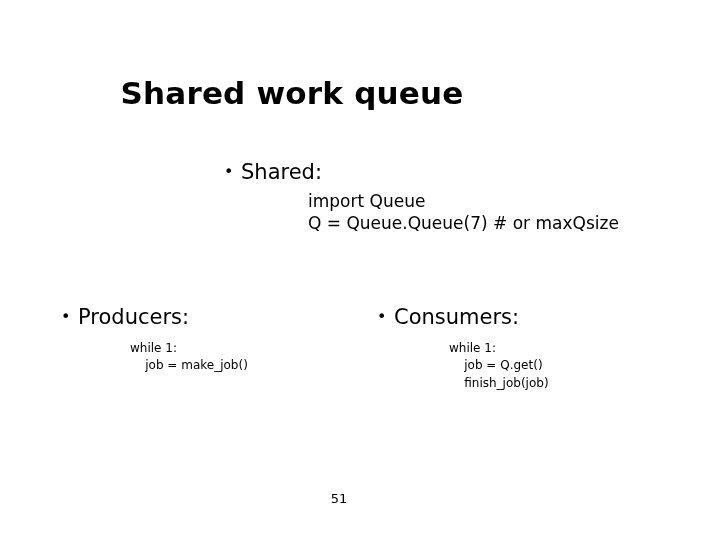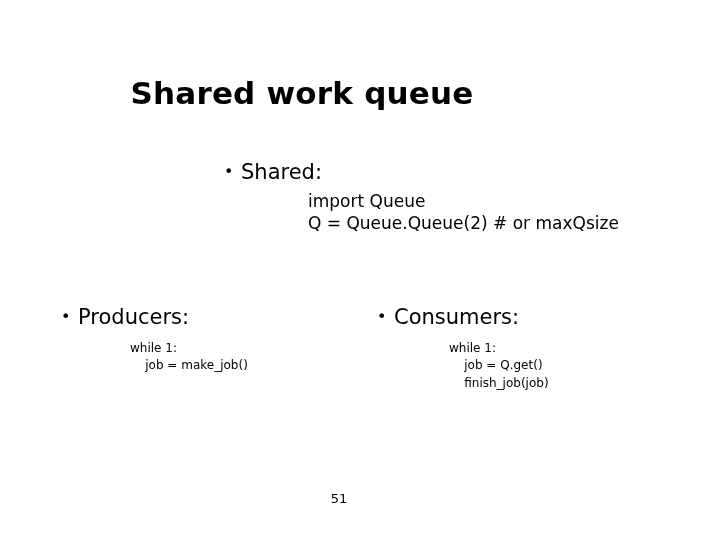--- a/index.html
+++ b/index.html
@@ -18,21 +18,21 @@
     position: relative;
     width: 720px;
     height: 540px;
     background: #ffffff;
   }
 
   
   .slide-title {
     position: absolute;
     top: 77px;
-    left: 12px;
+    left: 2px;
     width: 580px;
     text-align: center;
     font-size: 31px;
     font-weight: bold;
     letter-spacing: 0.2px;
     line-height: 1.05;
     white-space: nowrap;
   }
 
   
@@ -111,21 +111,21 @@
 <div class="slide">
 
   <div class="slide-title">Shared work queue</div>
 
   <div class="shared-block">
     <div class="bullet-line">
       <span class="bullet-dot">•</span><span>Shared:</span>
     </div>
     <div class="shared-code">
       <span class="code-line">import Queue</span>
-      <span class="code-line">Q = Queue.Queue(2) # or maxQsize</span>
+      <span class="code-line">Q = Queue.Queue(7) # or maxQsize</span>
     </div>
   </div>
 
   <div class="col col-producers">
     <div class="col-head">
       <span class="bullet-dot">•</span><span>Producers:</span>
     </div>
     <div class="col-code">
       <span class="code-line">while 1:</span>
       <span class="code-line">    job = make_job()</span>

